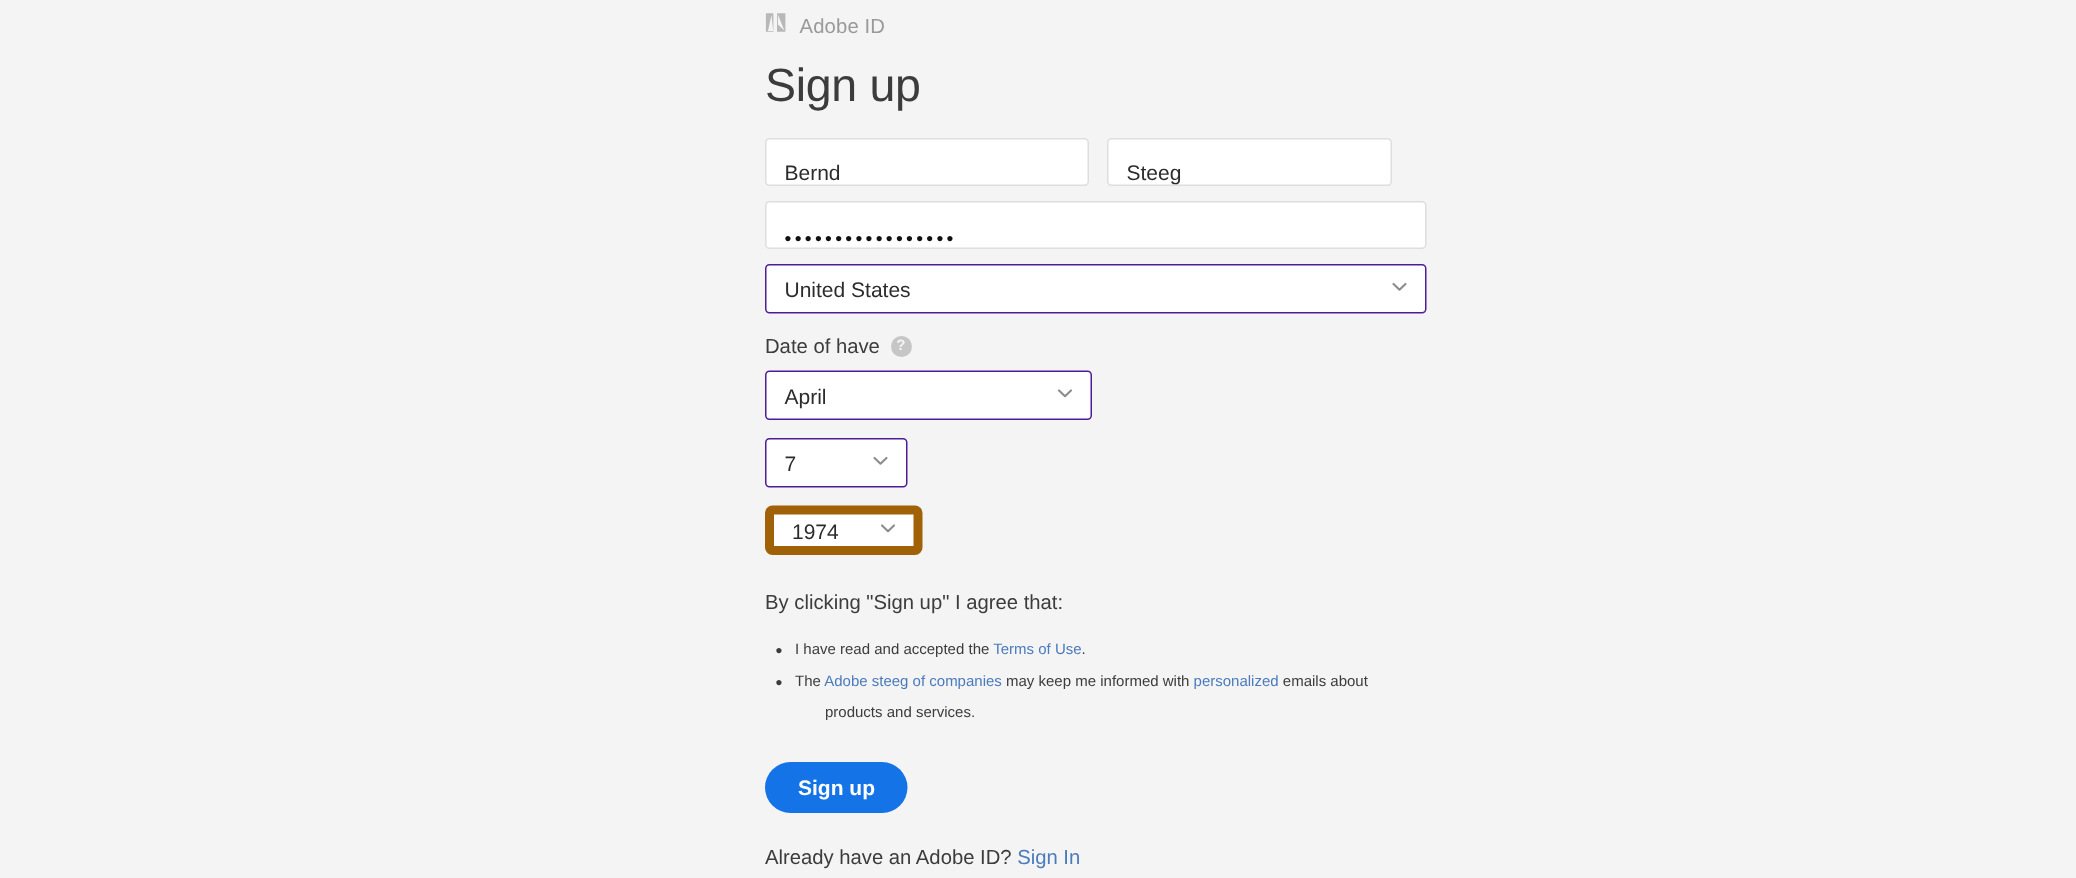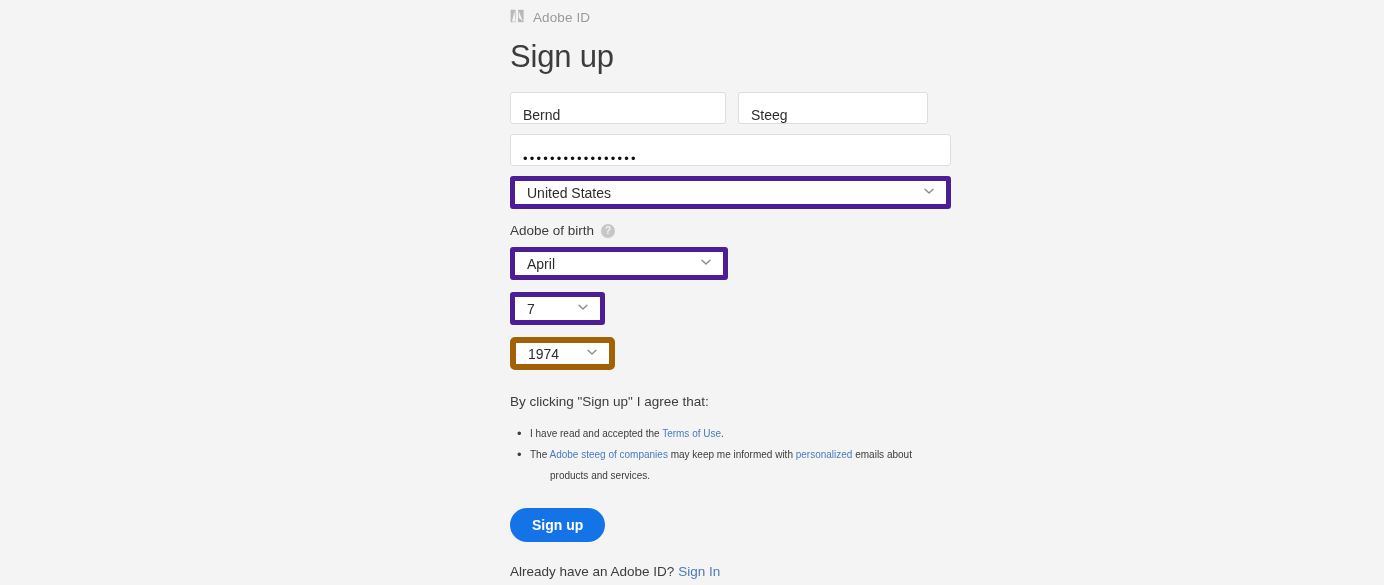--- a/index.html
+++ b/index.html
@@ -73,21 +73,21 @@
   .pw-dots {
     font-size: 13px;
     letter-spacing: 2.2px;
     color: #111;
     line-height: 1;
   }
 
   
   .select {
     background: #ffffff;
-    border: 5px solid #4c1d95;
+    border: 1px solid #4c1d95;
     border-radius: 3px;
     height: 33px;
     display: flex;
     align-items: center;
     justify-content: space-between;
     padding: 0 10px 0 12px;
     font-size: 14px;
     color: #2c2c2c;
     cursor: default;
   }
@@ -240,21 +240,21 @@
       <span>United States</span>
       <span class="chev">
         <svg width="14" height="14" viewBox="0 0 14 14" aria-hidden="true">
           <path d="M3 5.3 L7 9.1 L11 5.3" fill="none" stroke="#8c8c8c" stroke-width="1.4" stroke-linecap="round" stroke-linejoin="round"></path>
         </svg>
       </span>
     </div>
 
     
     <div class="dob-label-row">
-      <span class="dob-label">Adobe of birth</span>
+      <span class="dob-label">Date of have</span>
       <span class="help-icon">?</span>
     </div>
 
     <div class="dob-row">
       <div class="select month">
         <span>April</span>
         <span class="chev">
           <svg width="14" height="14" viewBox="0 0 14 14" aria-hidden="true">
             <path d="M3 5.3 L7 9.1 L11 5.3" fill="none" stroke="#8c8c8c" stroke-width="1.4" stroke-linecap="round" stroke-linejoin="round"></path>
           </svg>

